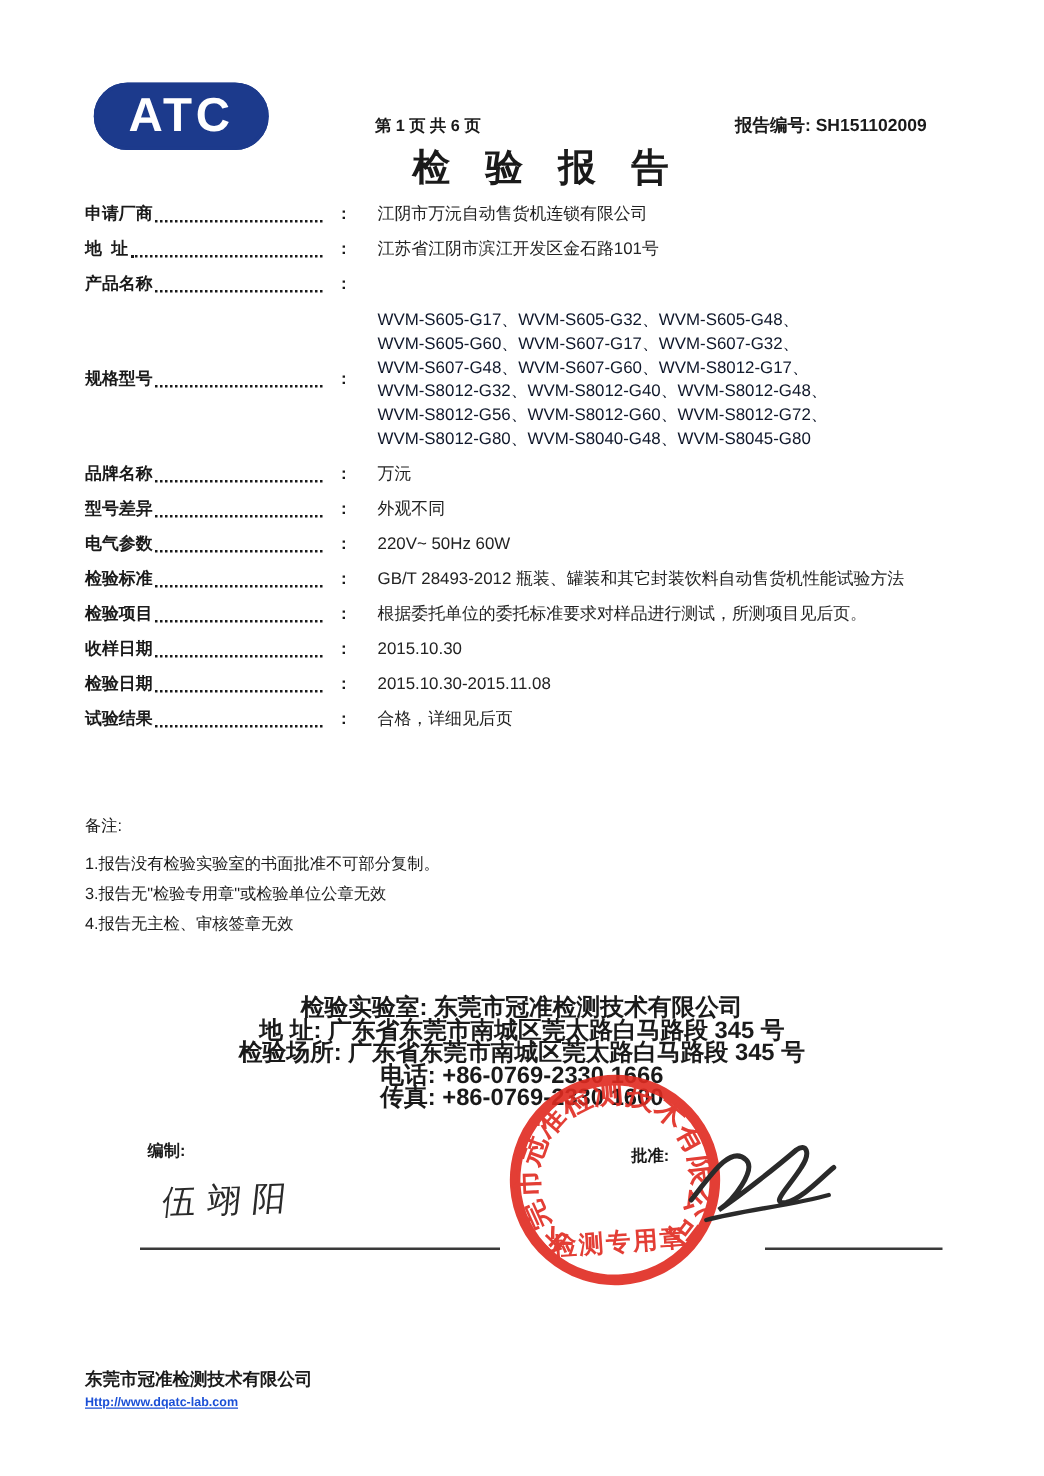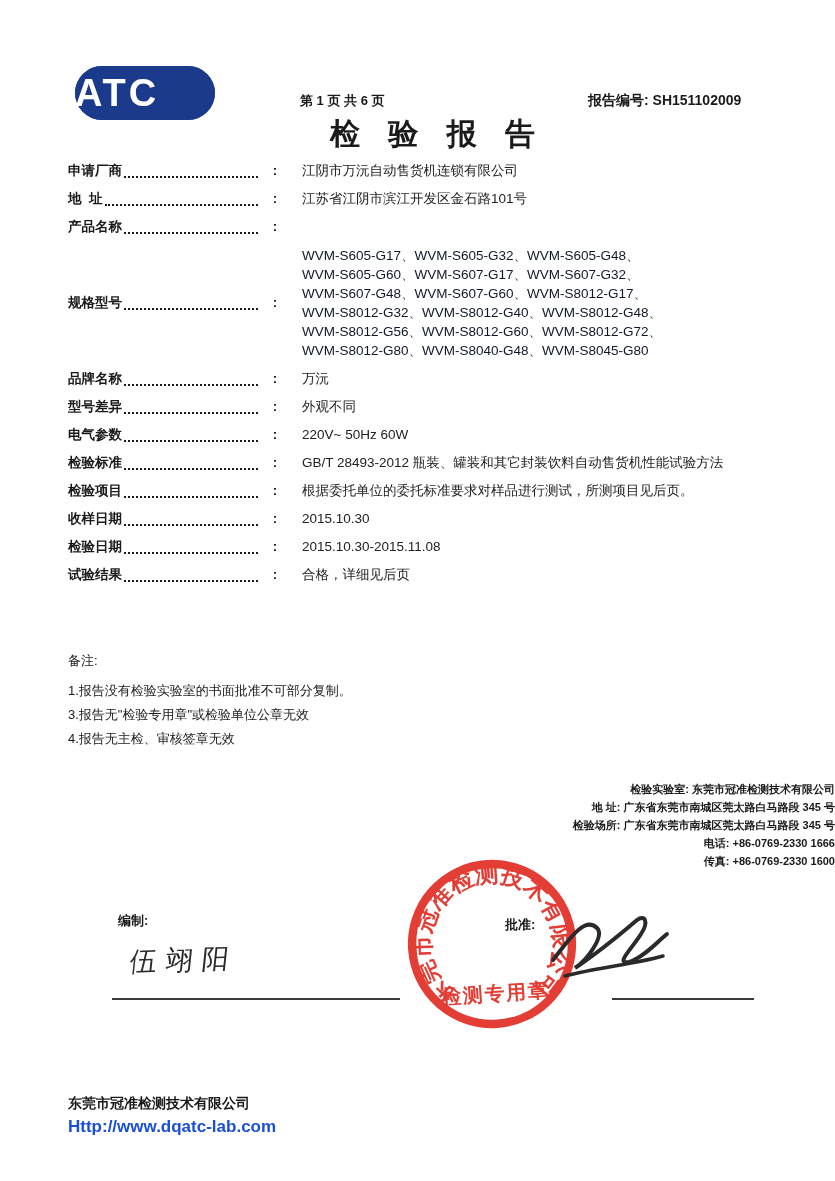--- a/index.html
+++ b/index.html
@@ -4,21 +4,21 @@
 <style>
   * { margin:0; padding:0; box-sizing:border-box; }
   html,body { background:#ffffff; }
   .page {
     position:relative; width:835px; height:1181px; background:#ffffff;
     font-family:"Liberation Sans","DejaVu Sans",sans-serif; color:#1a1a1a; overflow:hidden;
   }
   
   .logo {
     position:absolute; left:75px; top:66px; width:140px; height:54px;
-    background:#1c3a8c; border-radius:28px; display:flex; align-items:center; justify-content:flex-start;
+    background:#1c3a8c; border-radius:28px; display:flex; align-items:center; justify-content:center;
     box-shadow: inset 0 0 0 3px #1c3a8c;
   }
   .logo-text { color:#ffffff; font-size:38px; font-weight:bold; letter-spacing:3px; line-height:1; }
   .page-info { position:absolute; left:300px; top:92px; width:170px; font-weight:bold; font-size:13px; }
   .report-no { position:absolute; left:588px; top:92px; font-weight:bold; font-size:14px; }
   .doc-title { position:absolute; left:0; top:114px; width:835px; text-align:center; font-size:30px; font-weight:bold; letter-spacing:10px;padding-left:40px; }
   
   .fields { position:absolute; left:68px; top:162px; width:706px; }
   .frow { display:flex; align-items:center; margin-bottom:10px; line-height:18px; font-size:13.5px; }
   .frow.multi { align-items:center; }
@@ -26,35 +26,35 @@
   .flabel { font-weight:bold; white-space:pre; }
   .dots { flex:1; height:5px; border-bottom:2px dotted #1a1a1a; margin:0 0 2px 2px; }
   .fcolon { flex:0 0 34px; text-align:center; font-weight:bold; }
   .fvalue { flex:1; margin-left:10px; color:#222; }
   .speclines { flex:1; margin-left:10px; line-height:19px; color:#0f172a; }
   
   .notes { position:absolute; left:68px; top:652px; font-size:13px; line-height:18px; }
   .notes-heading { font-weight:normal; margin-bottom:12px; }
   .note-item { margin-bottom:6px; }
   
-  .lab { position:absolute; left:0; top:780px; width:835px; text-align:right; font-weight:bold; font-size:11px; line-height:18px; }
+  .lab { position:absolute; left:0; top:798px; width:835px; text-align:center; font-weight:bold; font-size:19px; line-height:18px; }
   
   .prepared-label { position:absolute; left:118px; top:912px; font-weight:bold; font-size:13px; }
   .approved-label { position:absolute; left:505px; top:916px; font-weight:bold; font-size:13px; z-index:1; }
   .prepared-sig {
     position:absolute; left:130px; top:942px; font-size:27px; color:#2a2a2a;
     letter-spacing:9px; transform:rotate(-2deg) skewX(-8deg); font-weight:normal;
   }
   .sig-line-left  { position:absolute; left:112px; top:998px; width:288px; border-top:2px solid #3a3a3a; }
   .sig-line-right { position:absolute; left:612px; top:998px; width:142px; border-top:2px solid #3a3a3a; }
   .stamp { position:absolute; left:398px; top:850px; width:188px; height:188px; z-index:2; opacity:0.9; transform:rotate(-4deg); }
   .approval-sig { position:absolute; left:545px; top:898px; width:130px; height:100px; z-index:3; }
   
   .footer-company { position:absolute; left:68px; top:1095px; font-weight:bold; font-size:14px; }
-  .footer-url { position:absolute; left:68px; top:1117px; font-weight:bold; font-size:17px; color:#1a4fd6; cursor:pointer; }
+  .footer-url { position:absolute; left:68px; top:1117px; font-weight:bold; font-size:10px; color:#1a4fd6; text-decoration:underline; cursor:pointer; }
 </style>
 </head>
 <body>
 
 <div class="page">
 
   <div class="logo">
     <span class="logo-text">ATC</span>
   </div>
   <div class="page-info">第 1 页 共 6 页</div>

